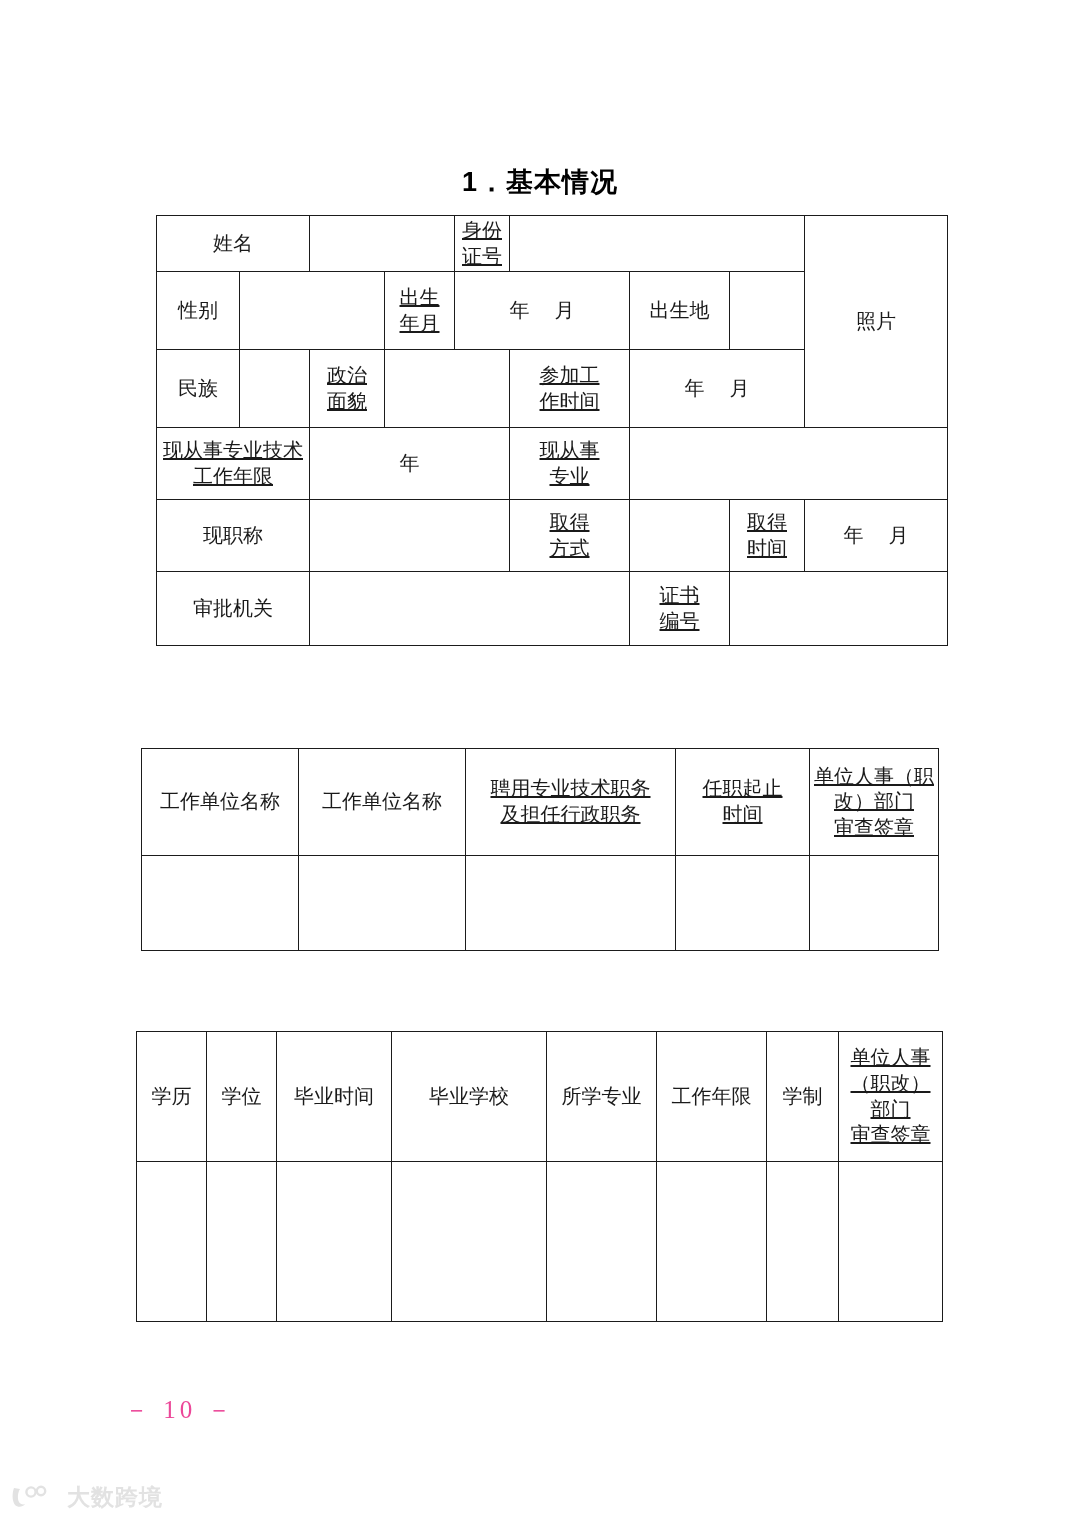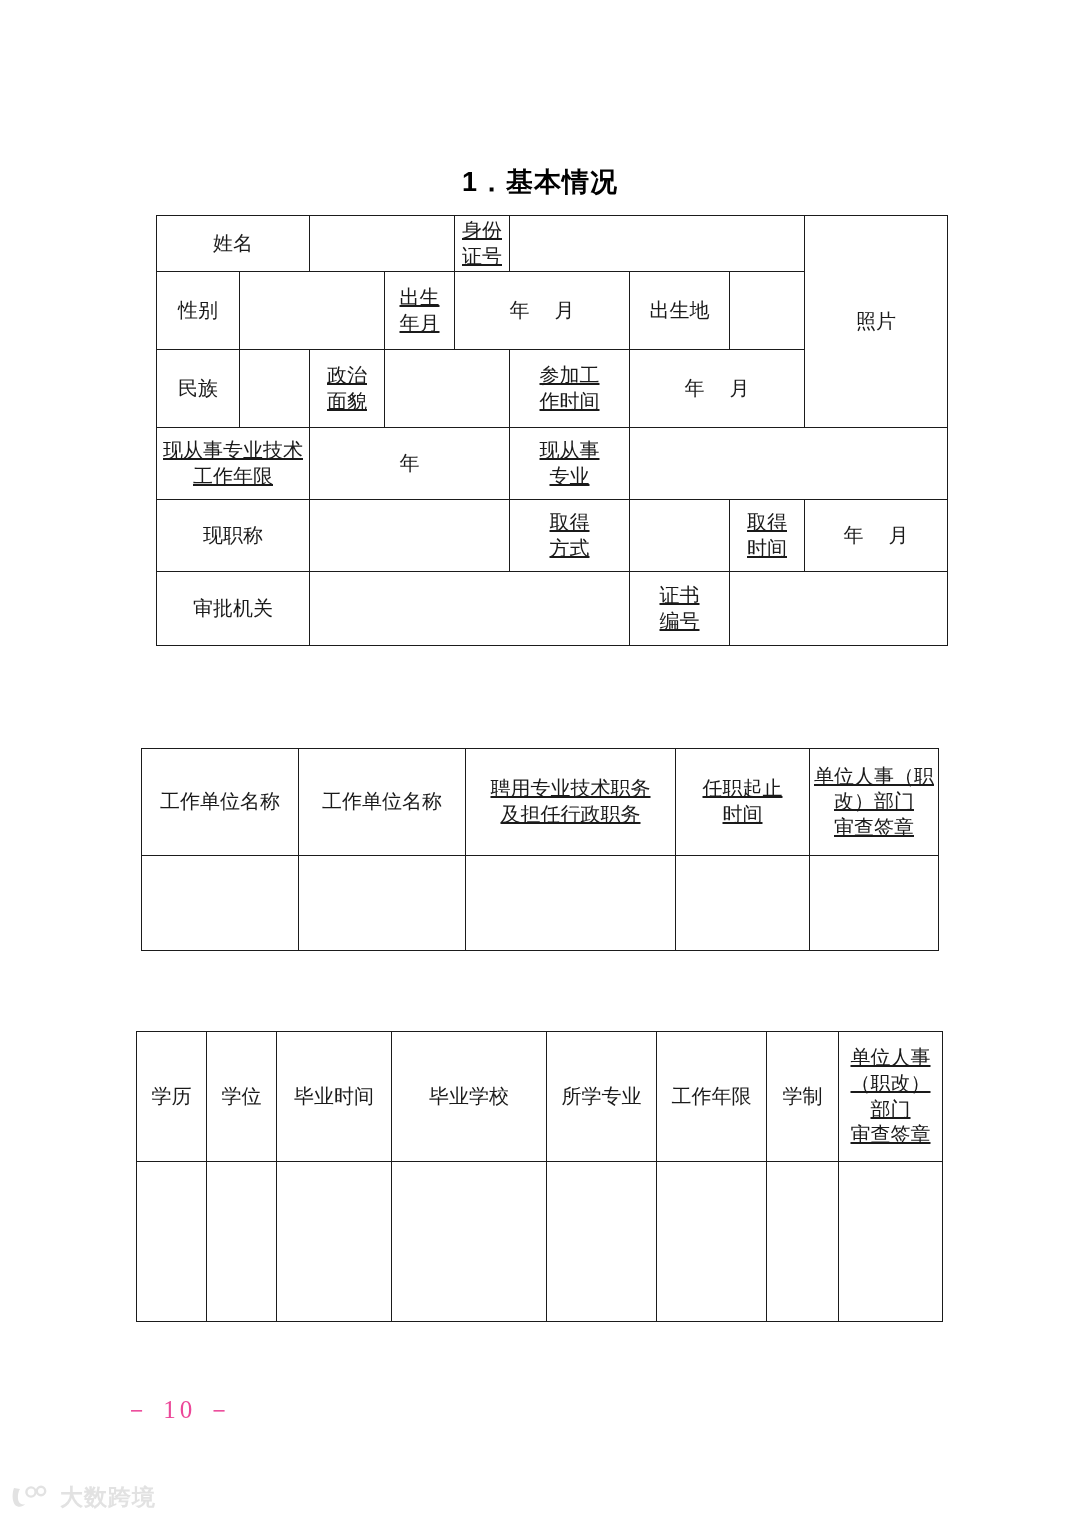--- a/index.html
+++ b/index.html
@@ -85,21 +85,21 @@
     font-family: "Liberation Serif", "DejaVu Serif", serif;
   }
 
   
   #watermark {
     position: absolute;
     left: 10px;
     top: 1484px;
     display: flex;
     align-items: center;
-    gap: 12px;
+    gap: 19px;
     opacity: 1;
   }
   #watermark .wm-logo {
     width: 38px;
     height: 26px;
     position: relative;
   }
   #watermark .wm-text {
     font-family: "Liberation Sans", "DejaVu Sans", sans-serif;
     font-weight: bold;

